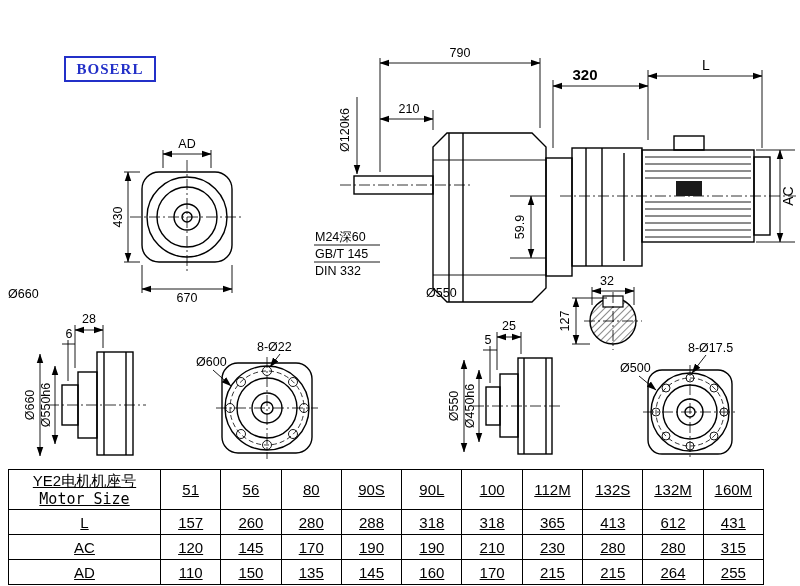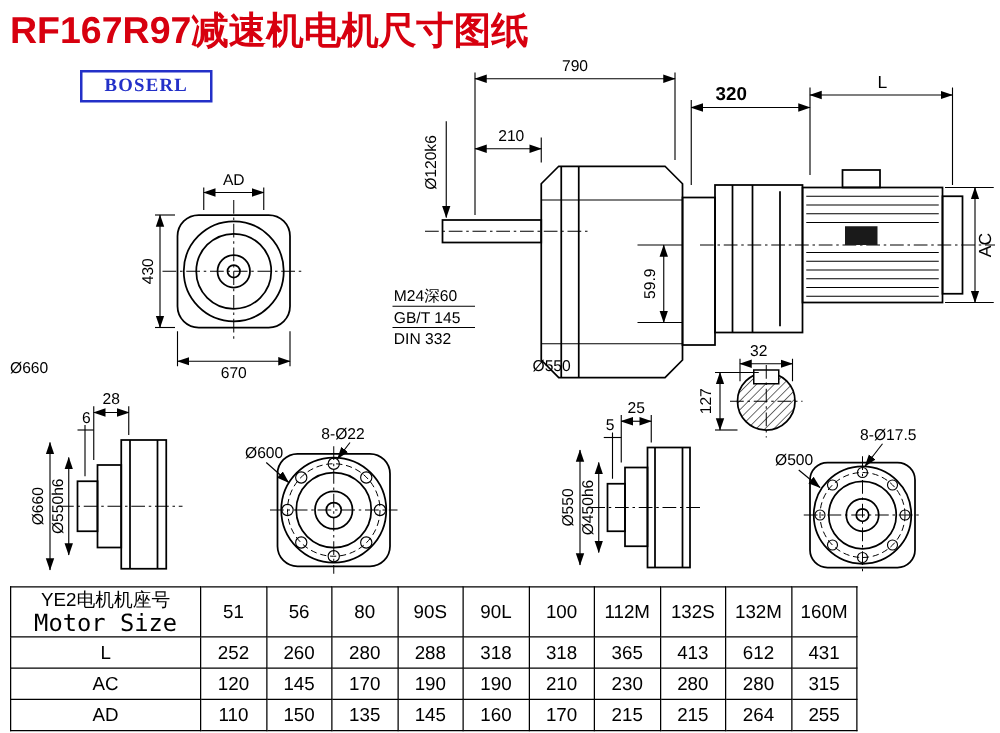--- a/index.html
+++ b/index.html
@@ -1,43 +1,42 @@
 <!DOCTYPE html>
 <html><head>
 <meta charset="utf-8">
 <style>
   * { margin:0; padding:0; box-sizing:border-box; }
   html,body { width:800px; height:586px; background:#fff; font-family:"Liberation Sans",sans-serif; }
   .page { position:relative; width:800px; height:586px; background:#fff; overflow:hidden; }
   .title { position:absolute; left:8px; top:4px; font-size:30px; font-weight:bold; color:#d7000f; white-space:nowrap; }
-  .brand { position:absolute; left:64px; top:56px; width:106px; height:26px; border:2px solid #2330c8; color:#2330c8;
+  .brand { position:absolute; left:64px; top:56px; width:92px; height:26px; border:2px solid #2330c8; color:#2330c8;
            font-weight:bold; font-size:15px; letter-spacing:1px; display:flex; align-items:center; justify-content:center;
            font-family:"Liberation Serif",serif; }
   svg.draw { position:absolute; left:0; top:0; }
   svg text { font-family:"Liberation Sans",sans-serif; font-size:12.5px; fill:#000; }
   svg text.big { font-size:15px; font-weight:bold; }
   svg text.md { font-size:14px; }
   .ln { fill:none; stroke:#000; stroke-width:1.4; }
   .tn { fill:none; stroke:#000; stroke-width:0.9; }
   .cl { fill:none; stroke:#000; stroke-width:0.8; stroke-dasharray:11 3 2 3; }
   .bc { fill:none; stroke:#000; stroke-width:0.8; stroke-dasharray:5 3; }
-  table.spec { position:absolute; left:8px; top:469px; width:678px; border-collapse:collapse; table-layout:fixed; }
+  table.spec { position:absolute; left:8px; top:469px; width:756px; border-collapse:collapse; table-layout:fixed;text-decoration:underline; }
   table.spec td { border:1px solid #000; text-align:center; vertical-align:middle; font-size:15px; color:#000; padding:0; background:#fff; }
   table.spec col.lab { width:152px; }
   table.spec tr.hd td { height:40px; }
   table.spec tr.data td { height:25px; }
   .cn { font-size:15px; line-height:19px; }
-  .en { font-size:19px; line-height:18px; font-family:"DejaVu Sans Mono",monospace; }
+  .en { font-size:15px; line-height:18px; font-family:"DejaVu Sans Mono",monospace; }
 </style>
 </head>
 <body>
 
 <div class="page">
 
-  <div class="title">RF167R97减速机电机尺寸图纸</div>
   <div class="brand">BOSERL</div>
 
   <svg class="draw" width="800" height="470" viewBox="0 0 800 470">
     <defs>
       <marker id="a1" viewBox="0 0 10 8" markerWidth="11" markerHeight="9" refX="9.5" refY="4" orient="auto-start-reverse">
         <path d="M0,0.6 L10,4 L0,7.4 Z" fill="#000"></path>
       </marker>
       <pattern id="hatch" width="5" height="5" patternUnits="userSpaceOnUse" patternTransform="rotate(45)">
         <rect width="5" height="5" fill="#fff"></rect>
         <line x1="0" y1="0" x2="0" y2="5" stroke="#000" stroke-width="0.9"></line>
@@ -259,21 +258,21 @@
       <td>90S</td>
       <td>90L</td>
       <td>100</td>
       <td>112M</td>
       <td>132S</td>
       <td>132M</td>
       <td>160M</td>
     </tr>
     <tr class="data">
       <td>L</td>
-      <td>252</td>
+      <td>157</td>
       <td>260</td>
       <td>280</td>
       <td>288</td>
       <td>318</td>
       <td>318</td>
       <td>365</td>
       <td>413</td>
       <td>612</td>
       <td>431</td>
     </tr>

